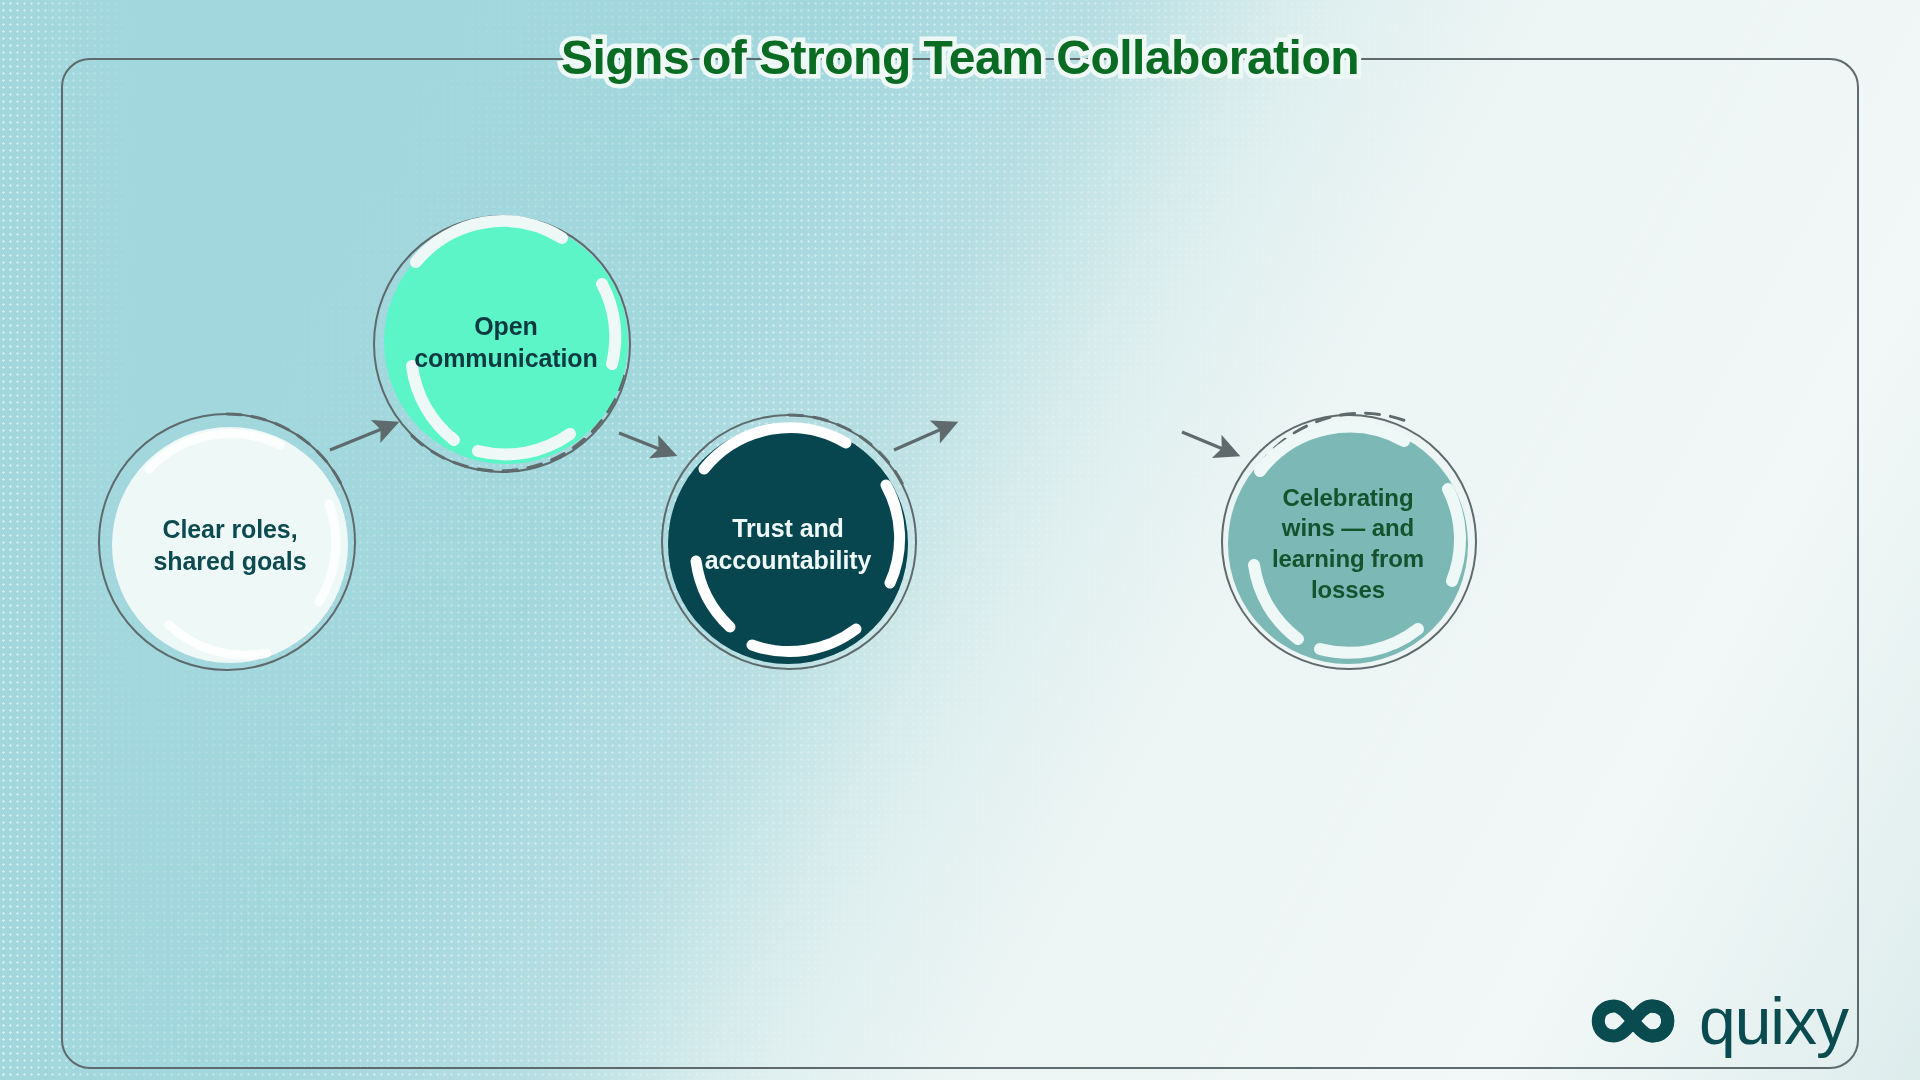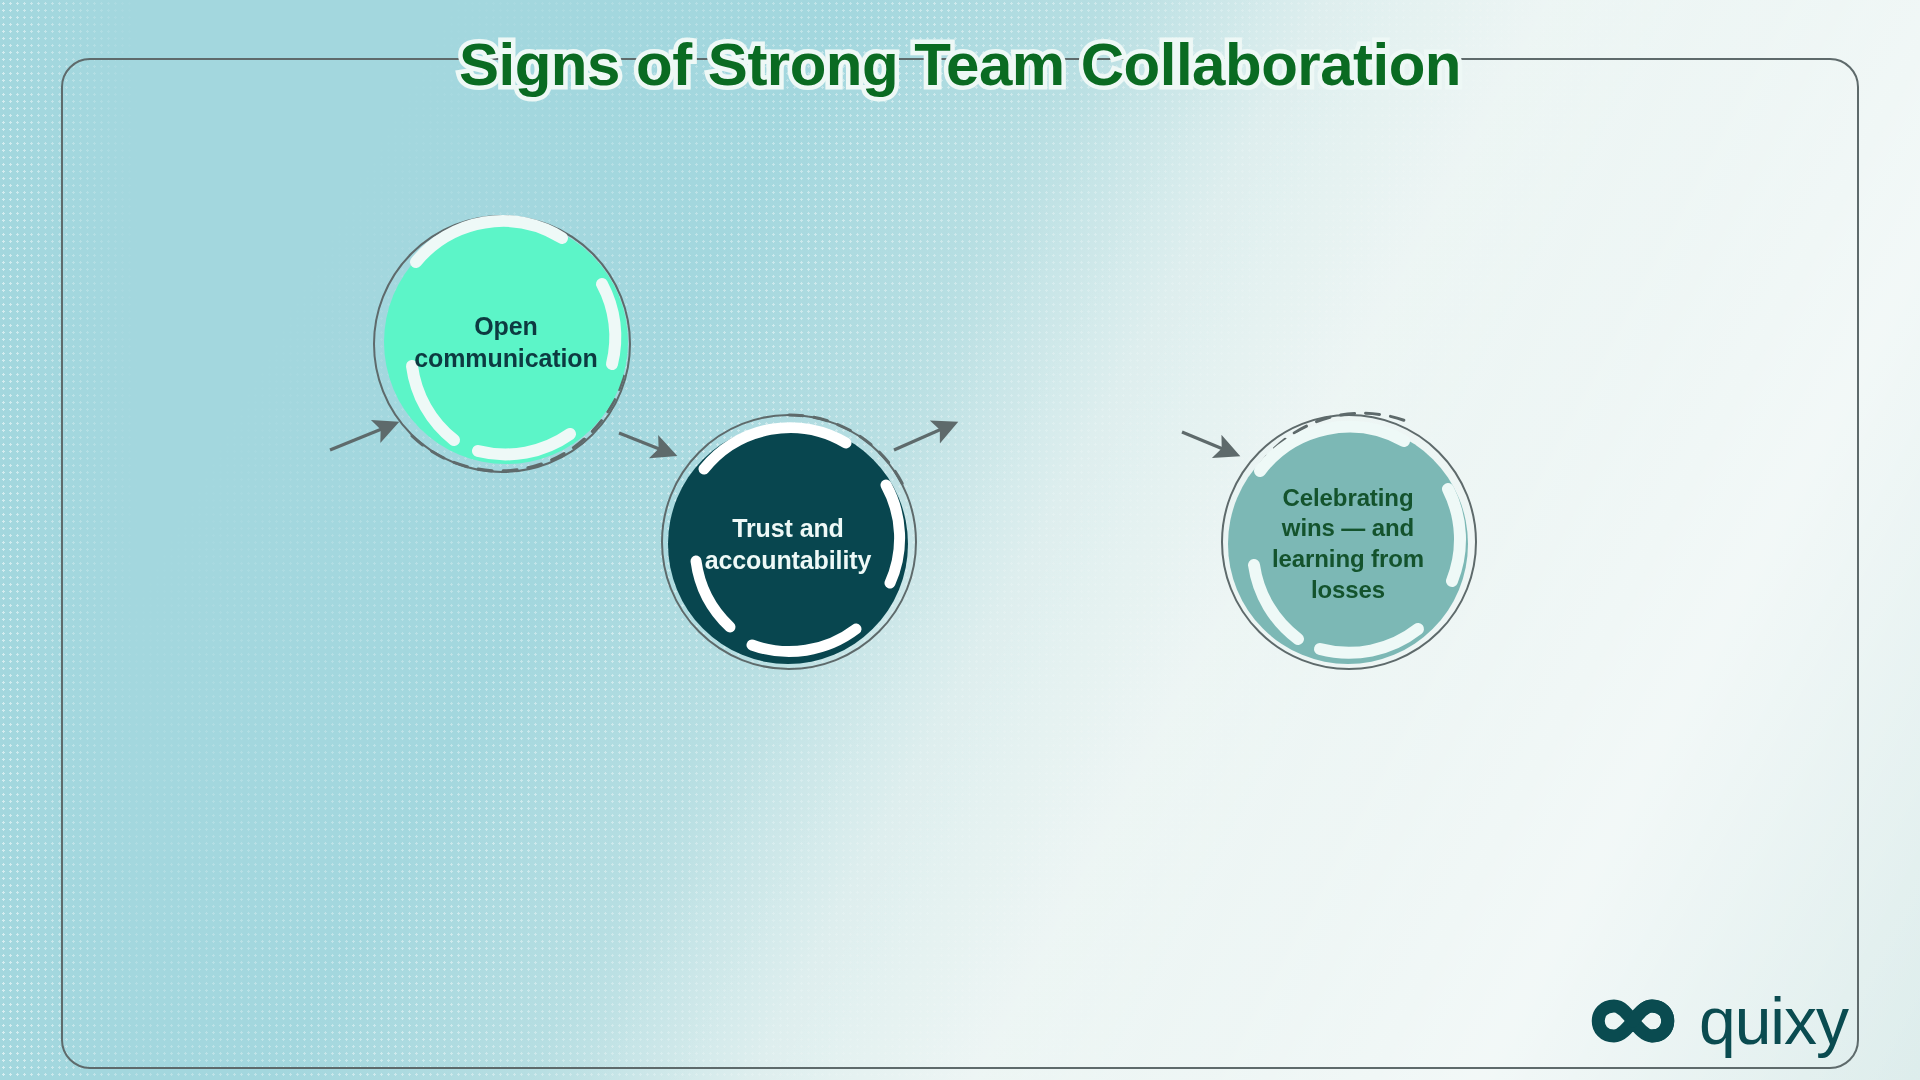--- a/index.html
+++ b/index.html
@@ -67,21 +67,21 @@
             mask-image: linear-gradient(90deg, rgba(0,0,0,.9) 0%, rgba(0,0,0,0) 100%);
   }
 
   
   .title {
     position: absolute;
     left: 0;
     right: 0;
     top: 30px;
     text-align: center;
-    font-size: 60px;
+    font-size: 48px;
     font-weight: 700;
     letter-spacing: -0.5px;
     color: #0a6b22;
     -webkit-text-stroke: 9px #eef8f6;
     paint-order: stroke fill;
     font-family: "Liberation Sans", sans-serif;
     white-space: nowrap;
     z-index: 5;
   }
 
@@ -170,20 +170,36 @@
       </marker>
     </defs>
     <g stroke="#5e6a6b" stroke-width="3.2" fill="none" marker-end="url(#ah)">
       <path d="M 330 450 L 394 424"></path>
       <path d="M 619 433 L 672 454"></path>
       <path d="M 894 450 L 953 424"></path>
       <path d="M 1182 432 L 1235 454"></path>
     </g>
   </svg>
 
+  <div class="node" id="n1" style="left:97px; top:412px; width:260px; height:260px;">
+    <svg class="arcs" viewBox="0 0 260 260">
+      <circle cx="130" cy="130" r="128" fill="none" stroke="#5e6a6b" stroke-width="2"></circle>
+      <path d="M 130 2 A 128 128 0 0 1 246 76" fill="none" stroke="#5e6a6b" stroke-width="3" stroke-dasharray="14 11" stroke-linecap="round"></path>
+      <circle cx="133" cy="133" r="118" fill="#eef9f7"></circle>
+      <g stroke="#ffffff" stroke-width="9" fill="none" stroke-linecap="round" opacity="0.85">
+        <path d="M 52 57 A 112 112 0 0 1 183 33"></path>
+        <path d="M 232 92 A 112 112 0 0 1 222 190"></path>
+        <path d="M 72 213 A 112 112 0 0 0 170 241"></path>
+      </g>
+    </svg>
+    <div class="disc" style="left:15px; top:15px; width:236px; height:236px;">
+      <div class="label" style="color:#0d4b51;">Clear roles,
+shared goals</div>
+    </div>
+  </div>
 
   <div class="node" id="n3" style="left:660px; top:413px; width:258px; height:258px;">
     <svg class="arcs" viewBox="0 0 258 258">
       <circle cx="129" cy="129" r="127" fill="none" stroke="#5e6a6b" stroke-width="2"></circle>
       <path d="M 129 2 A 127 127 0 0 1 244 74" fill="none" stroke="#5e6a6b" stroke-width="3" stroke-dasharray="14 11" stroke-linecap="round"></path>
       <circle cx="128" cy="131" r="120" fill="#08464f"></circle>
       <g stroke="#ffffff" stroke-width="11" fill="none" stroke-linecap="round">
         <path d="M 44 56 A 110 110 0 0 1 186 30"></path>
         <path d="M 226 72 A 110 110 0 0 1 230 170"></path>
         <path d="M 36 148 A 110 110 0 0 0 70 214"></path>

